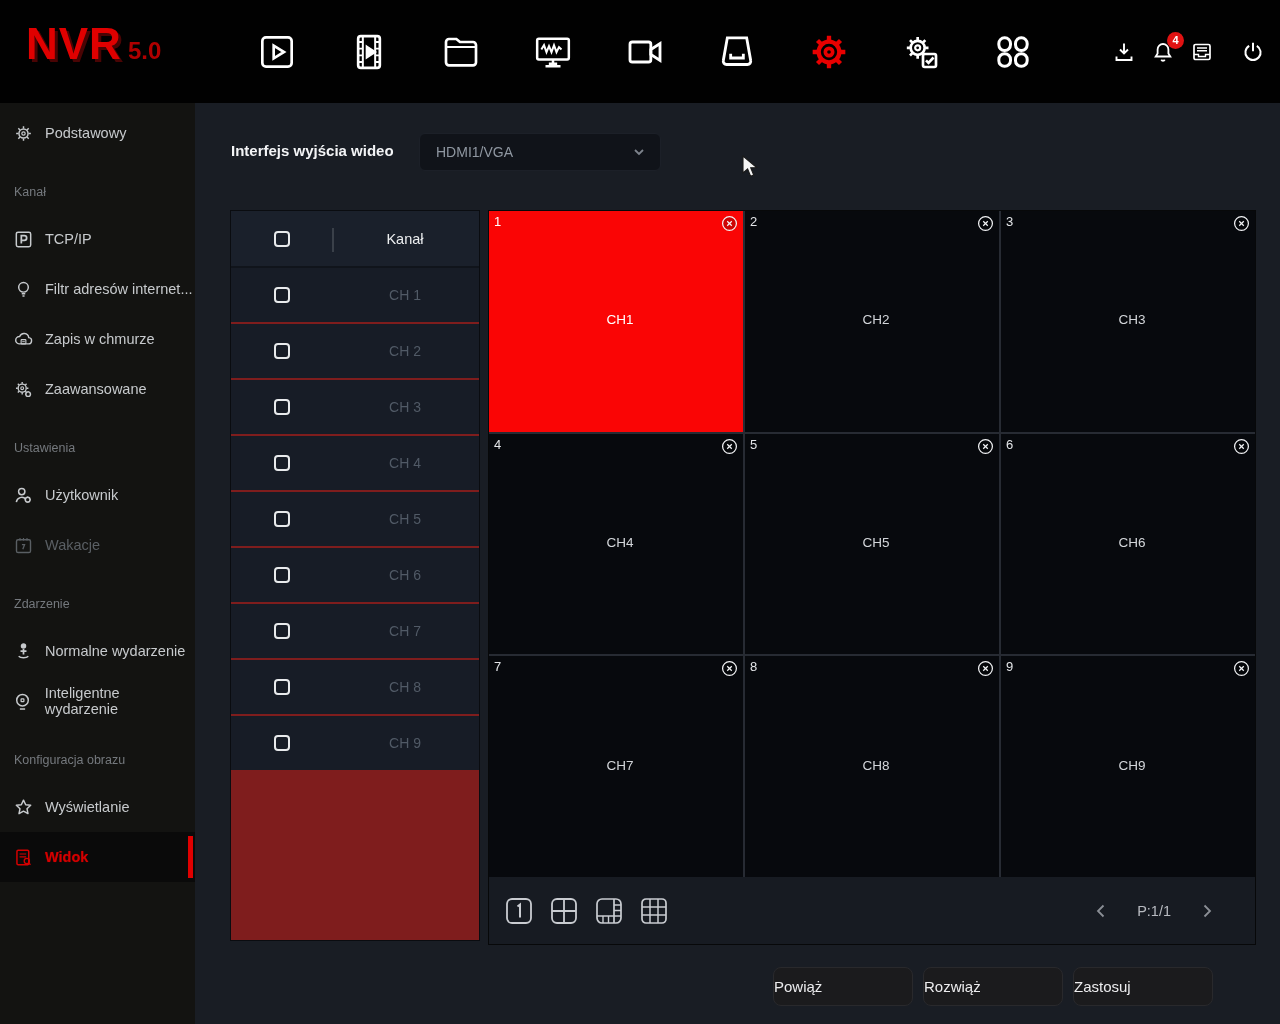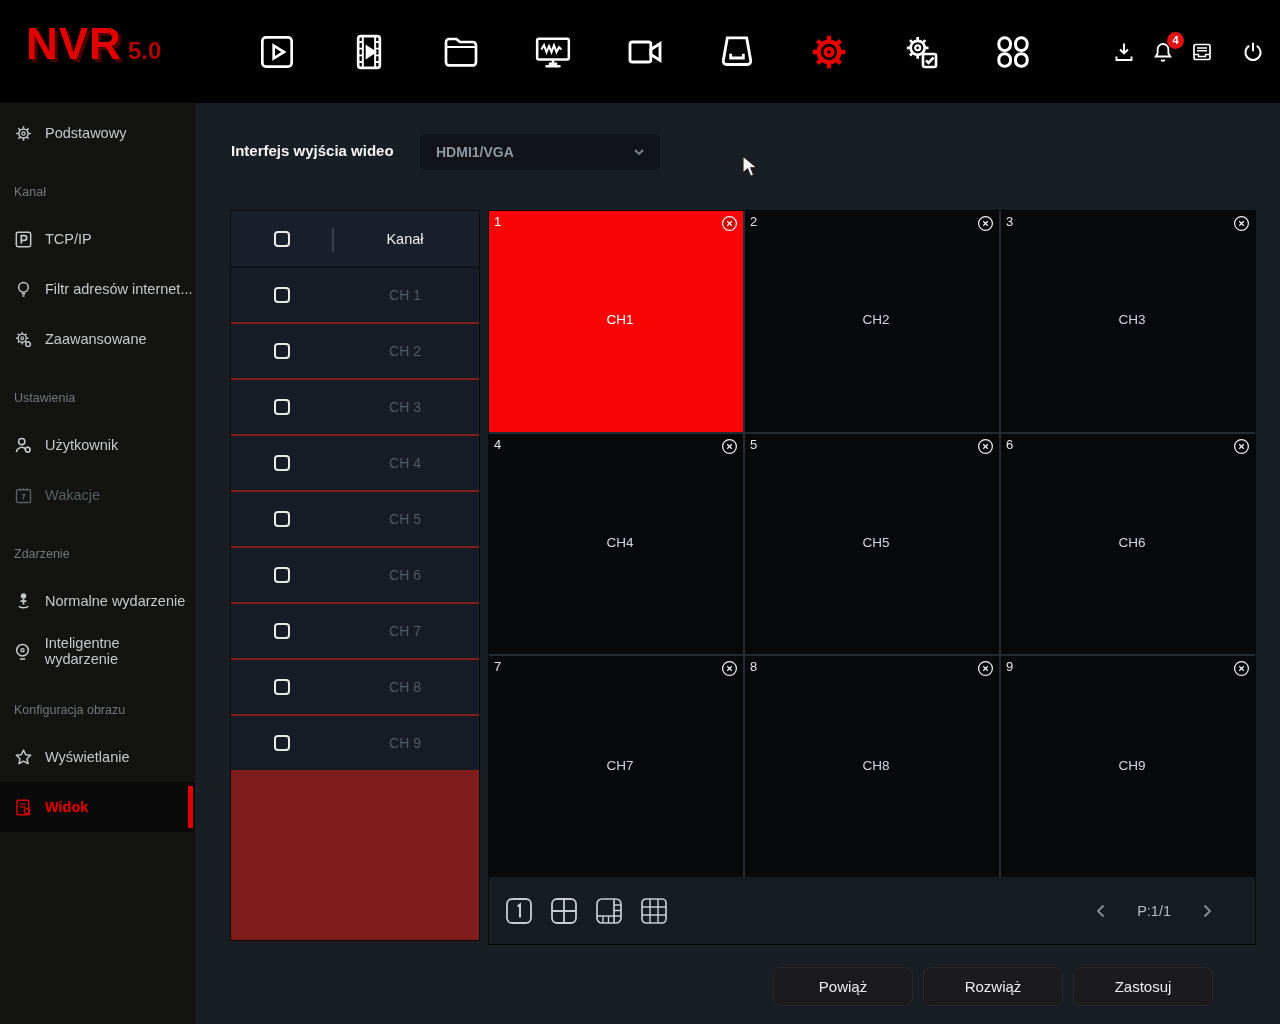--- a/index.html
+++ b/index.html
@@ -34,21 +34,21 @@
   .side-item.dimmed { color:#5a5f64; }
   .side-item.active { background:#0a0a0a; color:#d40000; font-weight:700; text-shadow:0 0 1px #7a0000; }
   .side-item.active::after { content:""; position:absolute; right:2px; top:4px; bottom:4px; width:5px; background:#e00000; }
   .sidebar .first { margin-top:5px; }
 
   
   .out-label { position:absolute; left:231px; top:142px; font-size:15px; font-weight:700; color:#f3f4f6; }
   .dropdown { position:absolute; left:419px; top:133px; width:242px; height:38px; background:#101319;
               border:1px solid #1c2028; border-radius:6px; display:flex; align-items:center;
               padding:0 14px 0 16px; cursor:pointer; }
-  .dropdown .dval { flex:1; font-size:14px; color:#8f97a1;font-weight:bold; }
+  .dropdown .dval { flex:1; font-size:14px; color:#8f97a1; }
   .dropdown svg { width:14px; height:14px; }
 
   
   .table-panel { position:absolute; left:230px; top:210px; width:250px; height:731px;
                  background:#7f1d1d; border:1px solid #0a0c10; }
   .t-header { position:relative; height:57px; background:#1a202b; border-bottom:2px solid #10141b; }
   .t-header .cb { position:absolute; left:43px; top:20px; }
   .t-header .vdiv { position:absolute; left:101px; top:17px; width:2px; height:24px; background:#3a4049; }
   .t-header .t-title { position:absolute; left:100px; right:0; top:0; height:57px; line-height:57px;
                        text-align:center; font-size:14.5px; color:#eceef0; }
@@ -79,21 +79,21 @@
   .layouts .licon { width:30px; height:30px; cursor:pointer; }
   .layouts .licon svg { width:30px; height:30px; }
   .pager { position:absolute; right:40px; top:0; height:67px; display:flex; align-items:center; gap:28px; }
   .pager .pbtn { width:16px; height:16px; cursor:pointer; }
   .pager .pbtn svg { width:16px; height:16px; }
   .pager .ptext { font-size:14.5px; color:#b7bac0; }
 
   
   .act-btn { position:absolute; top:967px; width:140px; height:39px; background:#1b1b1d;
              border:1px solid #29292c; border-radius:8px; color:#ececee; font-size:15px;
-             font-family:"Liberation Sans", sans-serif; cursor:pointer; text-align:center; line-height:37px; }
+             font-family:"Liberation Sans", sans-serif; cursor:pointer; text-align:left; line-height:37px; }
   .btn-bind { left:773px; } .btn-unbind { left:923px; } .btn-apply { left:1073px; }
 
   
   .cursor { position:absolute; left:741px; top:155px; width:18px; height:24px; pointer-events:none; z-index:50; }
 </style>
 </head>
 <body>
 
 <div class="screen">
 
@@ -223,20 +223,30 @@
       <span>TCP/IP</span>
     </div>
     <div class="side-item">
       <span class="sidei">
         <svg viewBox="0 0 24 24" fill="none" stroke="currentColor" stroke-width="1.7">
           <circle cx="12" cy="9.5" r="5.5"></circle>
           <path d="M10 16.8h4M10.8 19.5h2.4"></path>
         </svg>
       </span>
       <span>Filtr adresów internet...</span>
+    </div>
+    <div class="side-item">
+      <span class="sidei">
+        <svg viewBox="0 0 24 24" fill="none" stroke="currentColor" stroke-width="1.6">
+          <path d="M7 17a4.2 4.2 0 11.6-8.4A5.4 5.4 0 0118 9.8 3.6 3.6 0 0117.2 17z"></path>
+          <rect x="9.3" y="12.2" width="5.4" height="4.8" rx="0.6" stroke-width="1.3"></rect>
+          <path d="M10.5 14.5h3" stroke-width="1.1"></path>
+        </svg>
+      </span>
+      <span>Zapis w chmurze</span>
     </div>
     <div class="side-item">
       <span class="sidei">
         <svg viewBox="0 0 24 24" fill="none" stroke="currentColor" stroke-width="1.6">
           <circle cx="10.5" cy="10.5" r="4.6"></circle>
             <circle cx="10.5" cy="10.5" r="1.6" stroke-width="1.3"></circle>
           <path d="M10.5 3.4v2M10.5 15.6v2M3.4 10.5h2M15.6 10.5h2M5.5 5.5l1.5 1.5M14 14l1.5 1.5M15.5 5.5L14 7M7 14l-1.5 1.5"></path>
           <circle cx="17.3" cy="17.3" r="2.6"></circle>
           <path d="M17.3 13.9v1M17.3 19.7v1M13.9 17.3h1M19.7 17.3h1"></path>
         </svg>

